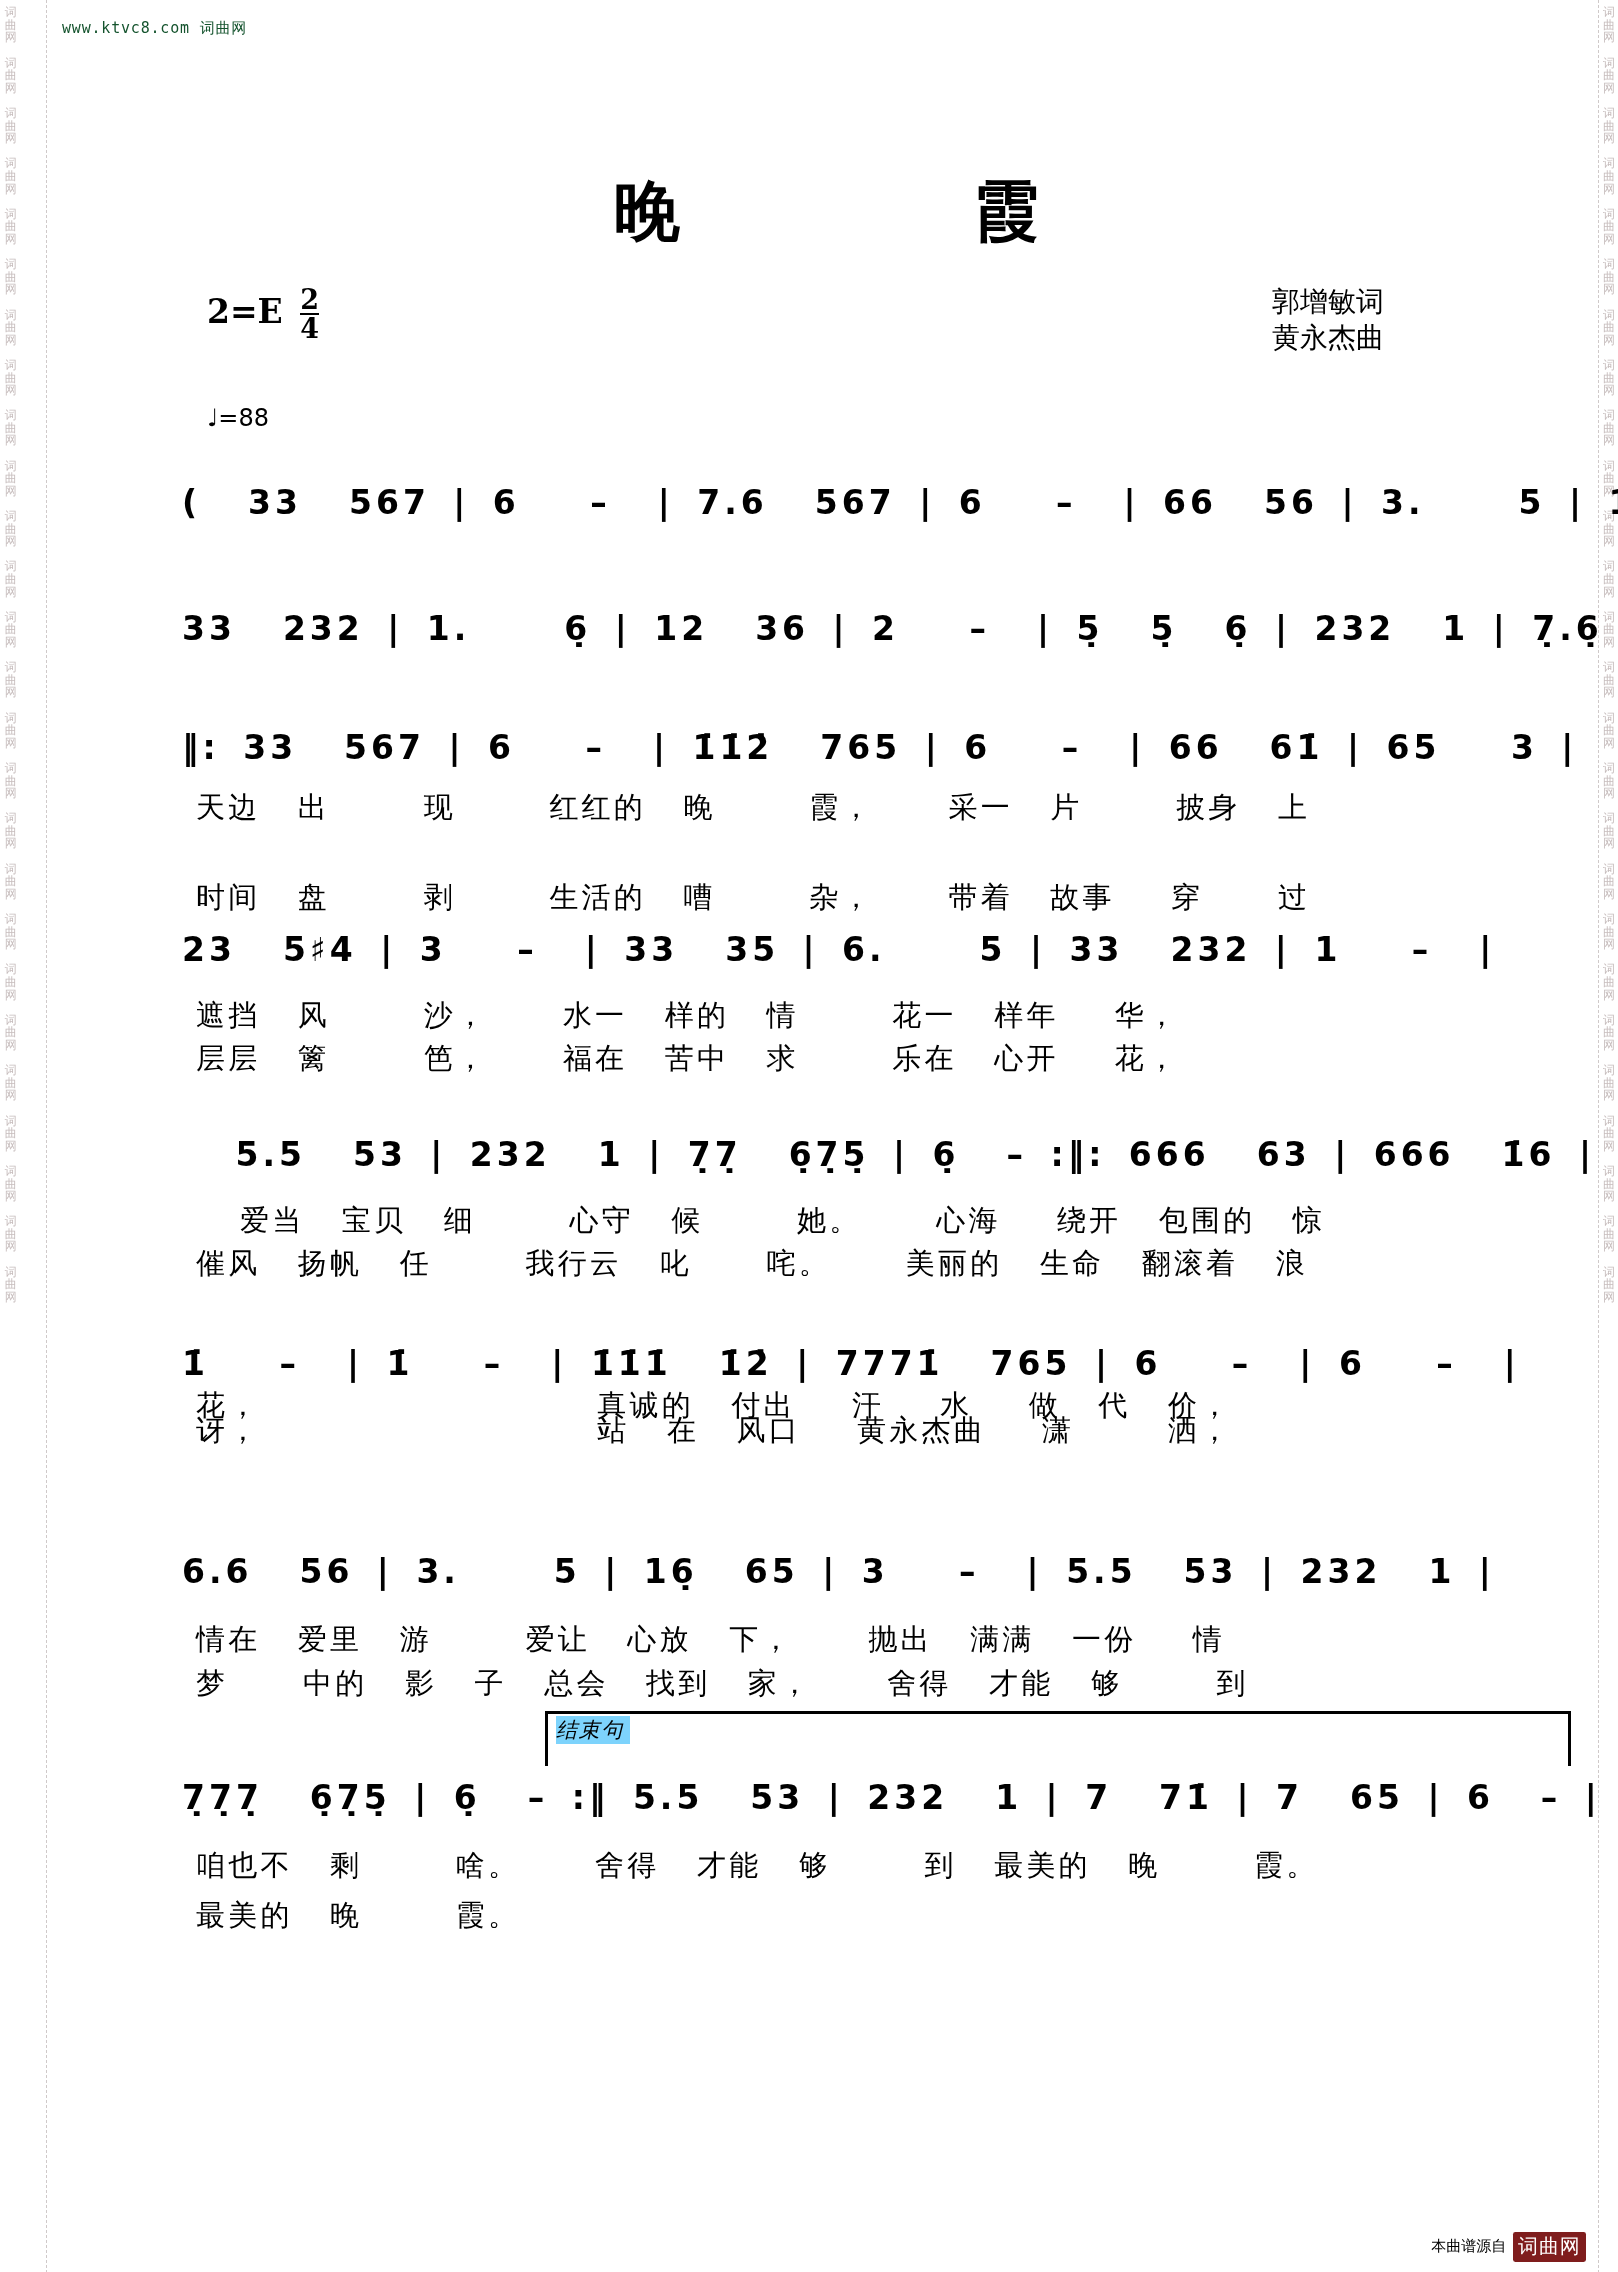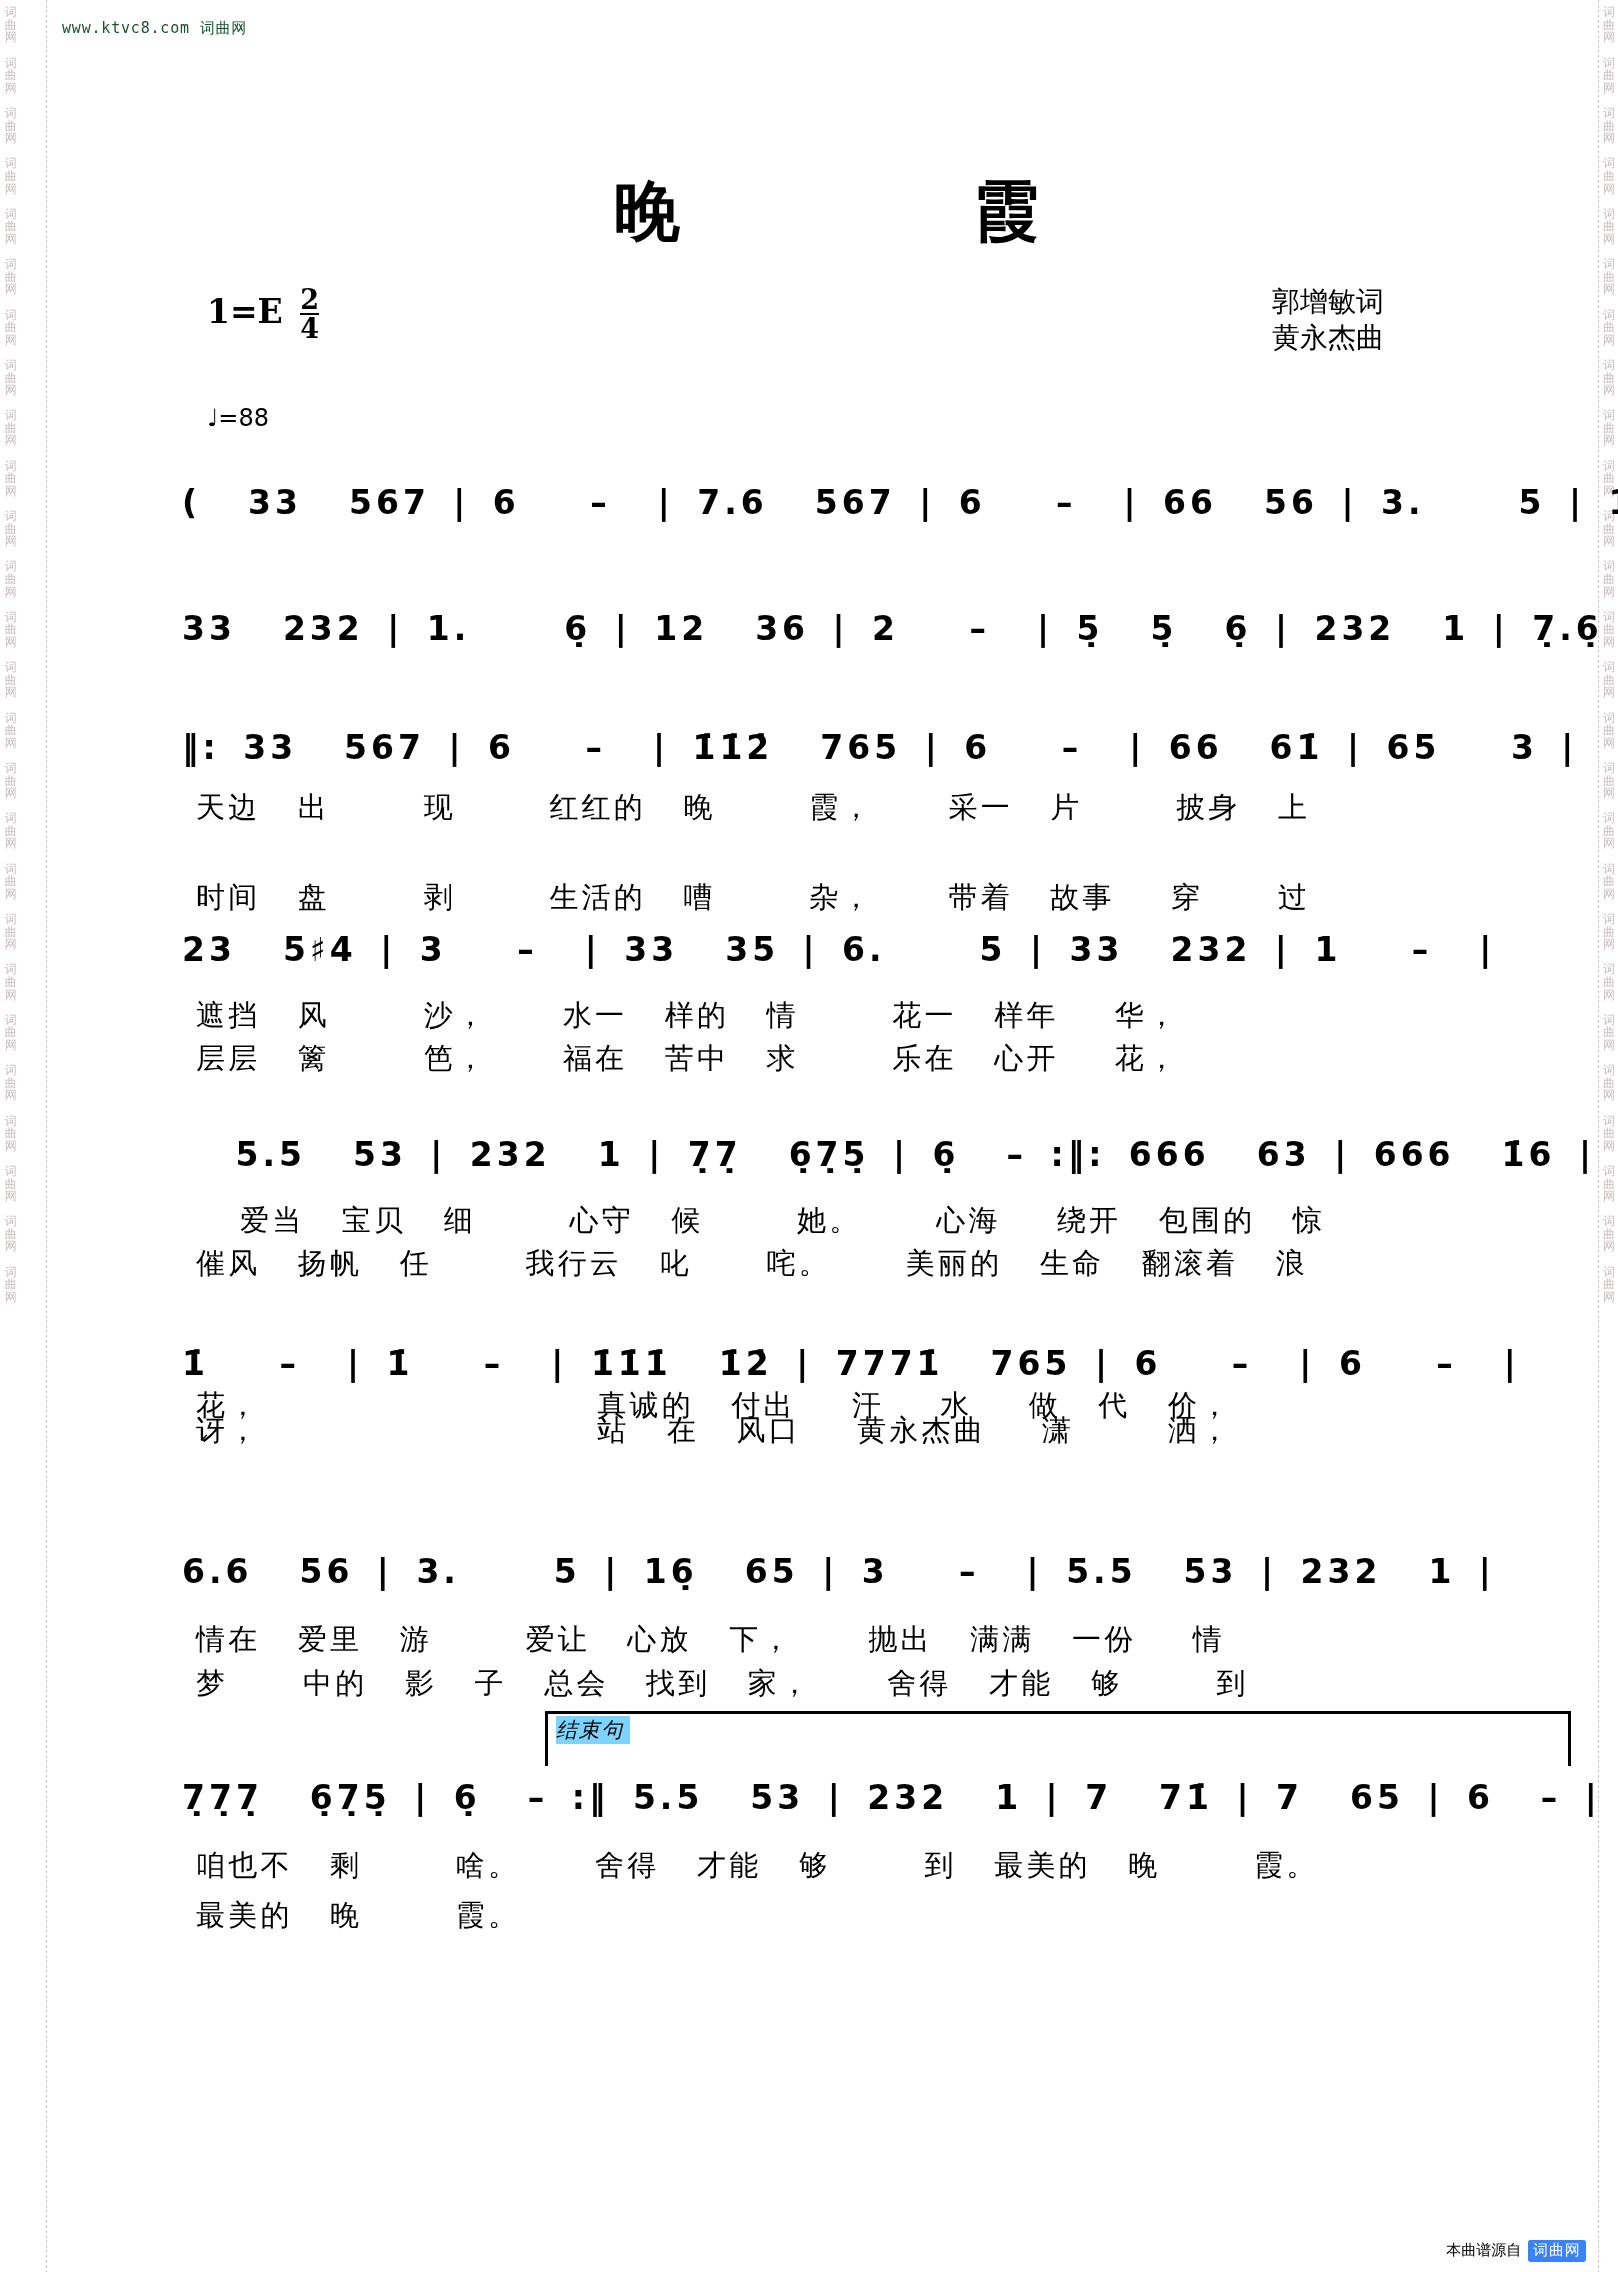--- a/index.html
+++ b/index.html
@@ -43,22 +43,22 @@
     position:absolute;left:545px;top:1711px;width:1026px;height:55px;
     border-top:3.2px solid #000;border-left:3.2px solid #000;border-right:3.2px solid #000;
     border-bottom:none;box-sizing:border-box;
   }
   .ending-bracket .lbl{
     position:absolute;left:8px;top:1.6px;font-size:21px;font-style:italic;
     font-family:"DejaVu Serif", serif;letter-spacing:1.6px;background:#7dd3fc;padding-right:6.3px;
   }
   .footer{position:absolute;right:32px;bottom:11px;font-size:15px;
     display:flex;align-items:center;gap:6.3px;font-family:"DejaVu Sans", sans-serif;}
-  .badge{background:#3b82f6;color:#ffffff;padding:1.6px 5.5px;border-radius:2.4px;
-    font-size:15px;letter-spacing:0.8px;}
+  .badge{background:#7f1d1d;color:#ffffff;padding:1.6px 5.5px;border-radius:2.4px;
+    font-size:20px;letter-spacing:0.8px;}
 </style>
 </head>
 <body>
 
 <div class="wm-strip" style="left:4.7px;">词
 曲
 网
 
 词
 曲
@@ -264,21 +264,21 @@
 词
 曲
 网</div>
 
 <div class="wm-top">www.ktvc8.com 词曲网</div>
 
 <div class="title t1">晚</div>
 <div class="title t2">霞</div>
 
 <div class="keyrow">
-  <span>1=E</span><span class="timesig"><span class="num">2</span><span class="den">4</span></span>
+  <span>2=E</span><span class="timesig"><span class="num">2</span><span class="den">4</span></span>
 </div>
 
 <div class="tempo">♩=88</div>
 
 <div class="credits">
   <div>郭增敏词</div>
   <div>黄永杰曲</div>
 </div>
 
 <div class="notes" style="top:483px;">(  33  567 | 6   –  | 7.6  567 | 6   –  | 66  56 | 3.    5 | 16̣  65 | 3   –  |</div>

